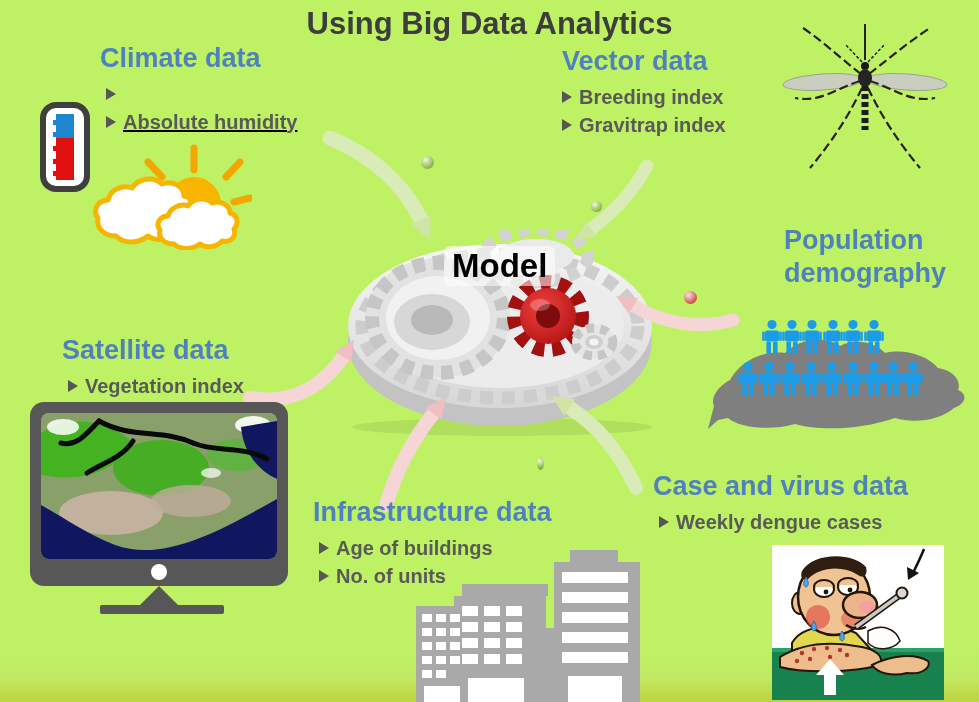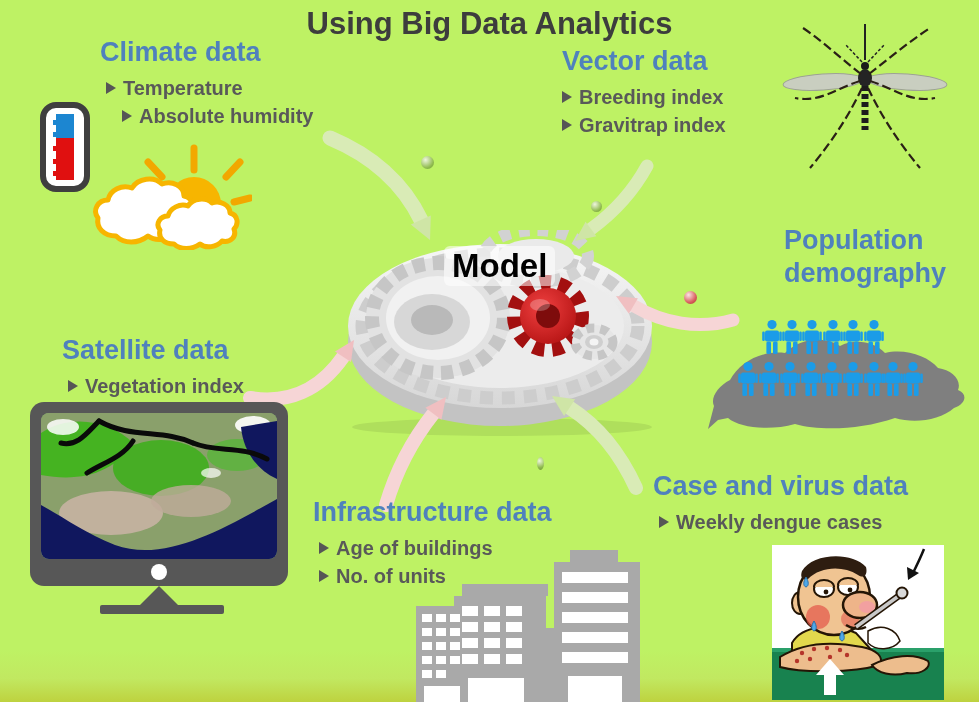--- a/index.html
+++ b/index.html
@@ -30,27 +30,26 @@
 </style>
 </head>
 <body>
 
 <div id="slide">
 
   <div class="abs grad-bar"></div>
 
   <div class="abs title">Using Big Data Analytics</div>
 
-  <div class="abs z3" style="left:100px;top:36px;">
+  <div class="abs z3" style="left:100px;top:42px;">
     <div class="heading">Climate data</div>
     <div class="bullet" style="margin:6px 0 0 6px;">
       <span class="tri"></span>
-      <span class="btext">Temperature</span>
-    </div>
-    <div class="bullet" style="margin-left:22px;">
+    </div>
+    <div class="bullet" style="margin-left:6px;text-decoration:underline;">
       <span class="tri"></span>
       <span class="btext">Absolute humidity</span>
     </div>
   </div>
 
   <svg class="abs z2" style="left:40px;top:102px;" width="50" height="90" viewBox="0 0 50 90">
     <rect x="3" y="3" width="44" height="84" rx="13" fill="#fff" stroke="#3f3f3f" stroke-width="6"></rect>
     <rect x="16" y="12" width="18" height="28" fill="#1c86d1"></rect>
     <rect x="16" y="36" width="18" height="42" fill="#e01010"></rect>
     <rect x="13" y="18" width="7" height="5" fill="#1c86d1"></rect>

